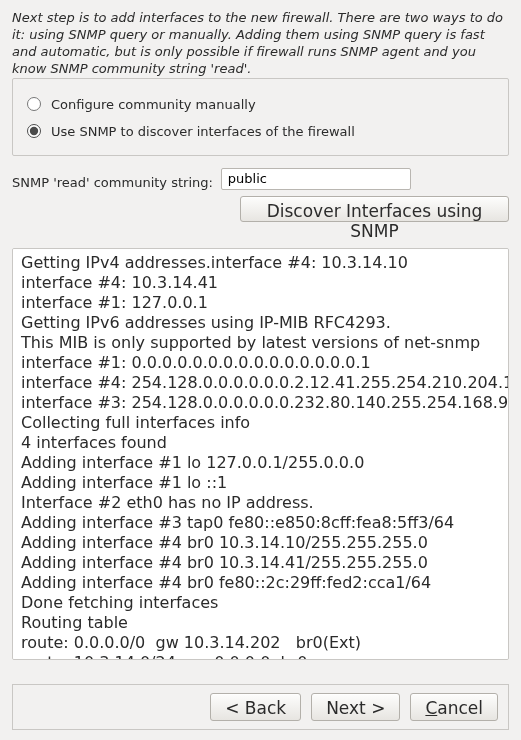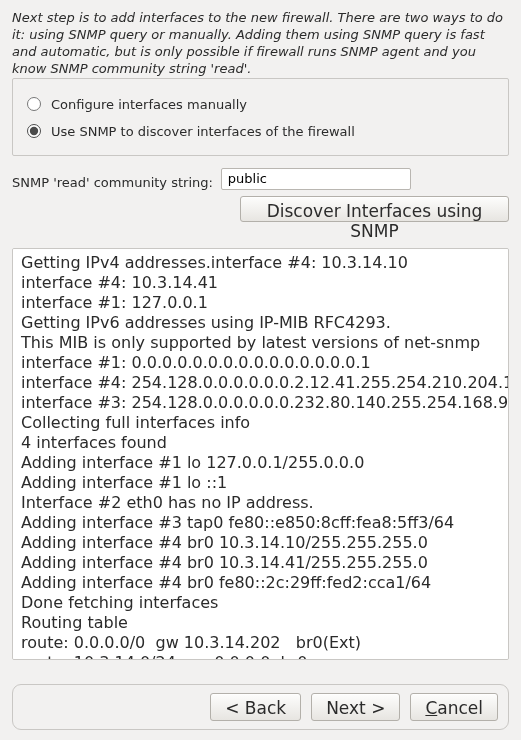--- a/index.html
+++ b/index.html
@@ -105,21 +105,21 @@
     line-height: 1.25;
     white-space: pre;
   }
 
   .button-bar {
     position: absolute;
     left: 12px;
     right: 12px;
     bottom: 10px;
     border: 1px solid #c9c7c4;
-    border-radius: 9px;
+    border-radius: 0;
     background: #f2f1f0;
     padding: 8px 10px;
     display: flex;
     justify-content: flex-end;
     gap: 10px;
   }
   .button-bar button {
     min-width: 76px;
     height: 28px;
   }
@@ -129,21 +129,21 @@
 </head>
 <body>
 
 <div class="page">
 
   <div class="intro">Next step is to add interfaces to the new firewall. There are two ways to do it: using SNMP query or manually. Adding them using SNMP query is fast and automatic, but is only possible if firewall runs SNMP agent and you know SNMP community string 'read'.</div>
 
   <div class="panel">
     <div class="radio-row">
       <input type="radio" id="opt-manual" name="mode" style="">
-      <label for="opt-manual">Configure interfaces manually</label>
+      <label for="opt-manual">Configure community manually</label>
     </div>
     <div class="radio-row">
       <input type="radio" id="opt-snmp" name="mode" checked="" style="">
       <label for="opt-snmp">Use SNMP to discover interfaces of the firewall</label>
     </div>
   </div>
 
   <div class="snmp-row">
     <span class="label">SNMP 'read' community string:</span>
     <input type="text" value="public" style="">

